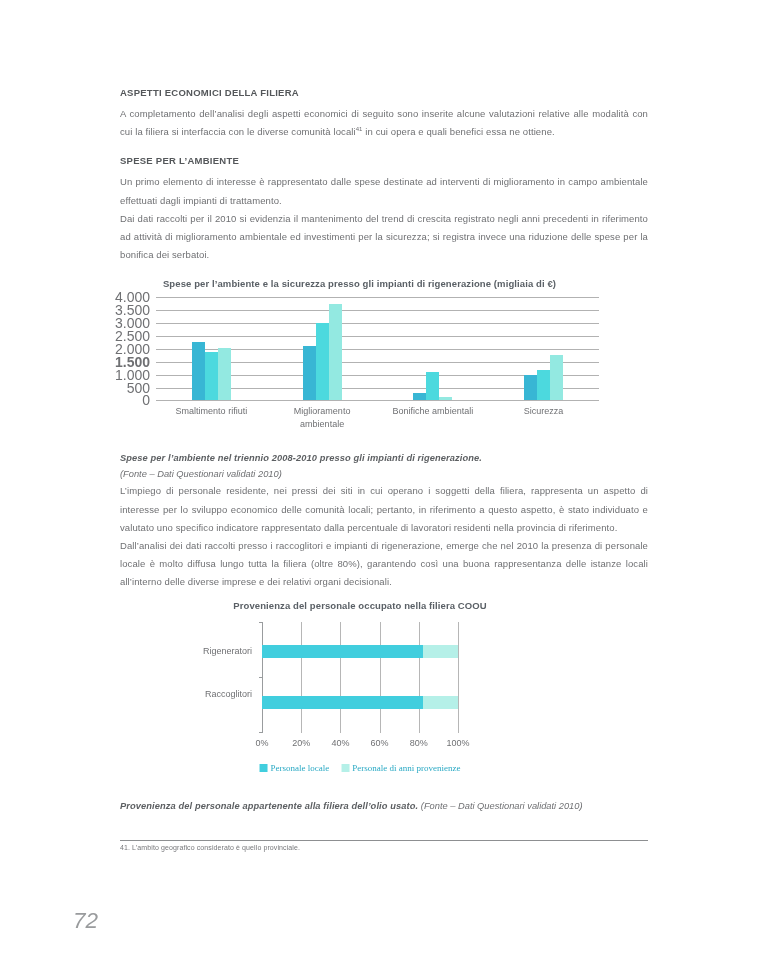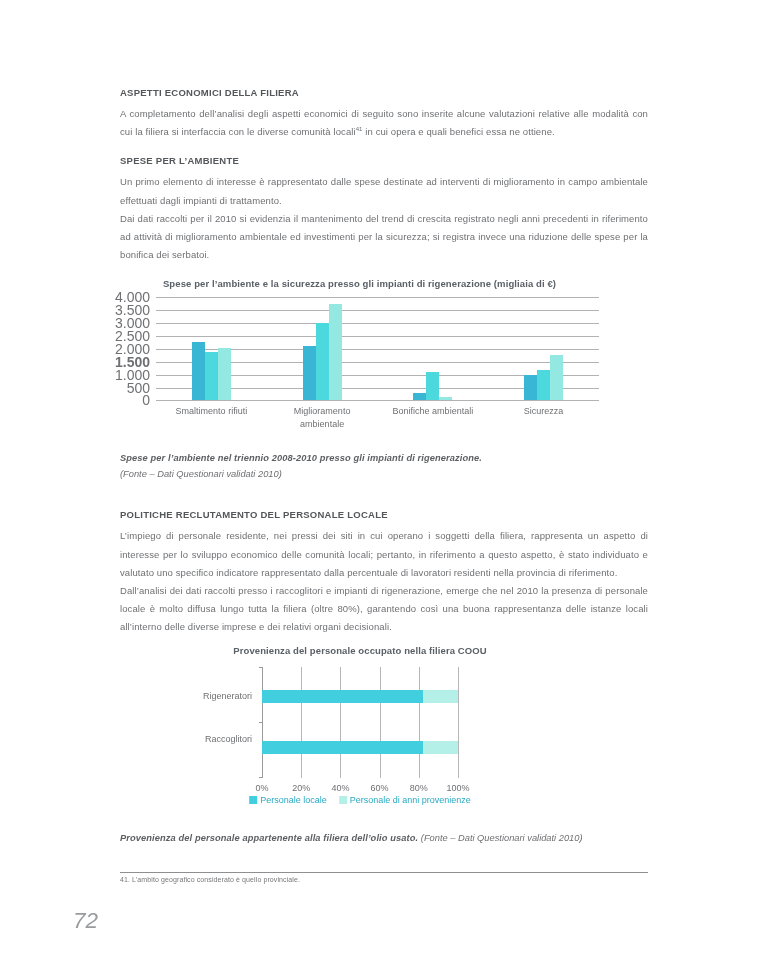--- a/index.html
+++ b/index.html
@@ -72,21 +72,21 @@
   .c2-plot { width: 196px; height: 111px; position: relative; }
   .c2-vgrid { position: absolute; top: 0; bottom: 0; width: 1px; background: #b6b6b6; }
   .c2-axis { background: #999c9e; }
   .c2-tickmark { position: absolute; left: -3px; width: 3px; height: 1px; background: #999c9e; }
   .c2-bar { position: absolute; left: 0; height: 13px; display: flex; width: 100%; }
   .c2-seg { height: 100%; }
   .c2-ticks { margin-left: 142px; width: 196px; position: relative; height: 12px; margin-top: 5px; }
   .c2-ticks span {
     position: absolute; transform: translateX(-50%); font-size: 9px; color: #6f7073; white-space: nowrap;
   }
-  .c2-legend-wrap { position: relative; height: 12px; margin-top: 0; }
+  .c2-legend-wrap { position: relative; height: 12px; margin-top: 13px; font-family: Liberation Serif, serif; }
   .c2-legend { position: absolute; left: 240px; transform: translateX(-50%); display: flex; gap: 12px; white-space: nowrap; }
   .c2-legend .legend-item { color: #2aa9c4; }
 
   
   .footnote-rule { margin-top: 26px; width: 528px; border-top: 1px solid #8d8f91; }
   .footnote { margin-top: 3px; font-size: 7px; color: #76777a; letter-spacing: .1px; }
   .page-number {
     position: absolute; left: 73px; top: 908px;
     font-size: 22.5px; font-style: italic; color: #999b9d;
   }
@@ -154,21 +154,20 @@
     <div class="c1-cats" id="c1-cats">
         <div class="c1-cat"><span>Smaltimento rifiuti</span></div>
         <div class="c1-cat"><span>Miglioramento ambientale</span></div>
         <div class="c1-cat"><span>Bonifiche ambientali</span></div>
         <div class="c1-cat"><span>Sicurezza</span></div>
       </div>
   </div>
 
   <p class="caption"><span class="cap-bold">Spese per l’ambiente nel triennio 2008-2010 presso gli impianti di rigenerazione.</span><br><span class="cap-src">(Fonte – Dati Questionari validati 2010)</span></p>
 
-  <h2 class="sec-heading" style="margin-top:27px;">POLITICHE RECLUTAMENTO DEL PERSONALE LOCALE</h2>
   <p class="body-text">L’impiego di personale residente, nei pressi dei siti in cui operano i soggetti della filiera, rappresenta un aspetto di interesse per lo sviluppo economico delle comunità locali; pertanto, in riferimento a questo aspetto, è stato individuato e valutato uno specifico indicatore rappresentato dalla percentuale di lavoratori residenti nella provincia di riferimento.</p>
   <p class="body-text">Dall’analisi dei dati raccolti presso i raccoglitori e impianti di rigenerazione, emerge che nel 2010 la presenza di personale locale è molto diffusa lungo tutta la filiera (oltre 80%), garantendo così una buona rappresentanza delle istanze locali all’interno delle diverse imprese e dei relativi organi decisionali.</p>
 
   <div id="chart2">
     <div class="c2-title">Provenienza del personale occupato nella filiera COOU</div>
     <div class="c2-body">
       <div class="c2-labels" id="c2-labels">
           <span style="top: 29.5px; padding-left: 44px;">Rigeneratori</span>
           <span style="top: 72px;">Raccoglitori</span>
         </div>

